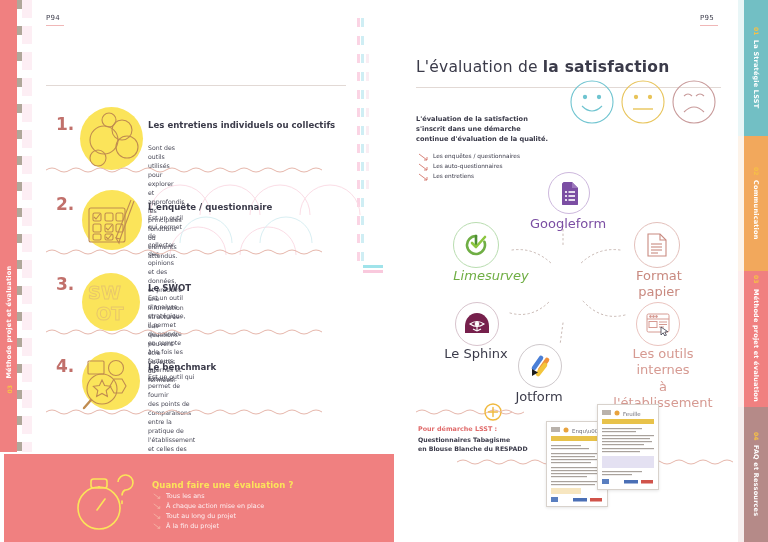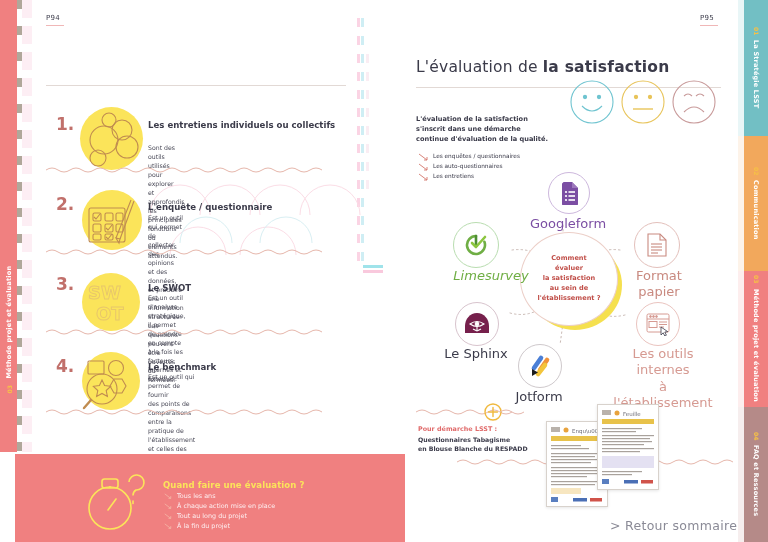--- a/index.html
+++ b/index.html
@@ -52,21 +52,21 @@
   
   .tool{position:absolute;}
   .tool-num{position:absolute;font-size:17px;font-weight:800;color:#c1706b;font-family:"DejaVu Sans",sans-serif;}
   .tool-circle{position:absolute;border-radius:50%;background:#fbe45a;}
   .tool-title{position:absolute;font-size:8.6px;font-weight:700;color:#3b3b4a;line-height:1.25;white-space:nowrap;}
   .tool-desc{position:absolute;font-size:6.2px;color:#4a4a58;line-height:1.45;white-space:pre-line;}
   .wave{position:absolute;height:8px;overflow:hidden;}
   .wave svg{display:block;}
 
   
-  .banner{position:absolute;left:15px;bottom:0;width:390px;height:88px;background:#f08080;}
+  .banner{position:absolute;left:4px;bottom:0;width:390px;height:88px;background:#f08080;}
   .banner-title{position:absolute;font-size:8.5px;font-weight:700;color:#fbe45a;letter-spacing:.1px;}
   .banner-li{position:absolute;font-size:6.4px;color:#fdeef0;}
   .banner-arrow{position:absolute;width:9px;height:7px;}
 
   
   .intro{position:absolute;font-size:6.6px;font-weight:700;color:#3b3b4a;line-height:1.5;white-space:pre-line;}
   .voici{position:absolute;font-size:6.4px;font-weight:700;color:#e06a6a;white-space:nowrap;}
   .bullet{position:absolute;font-size:5.8px;color:#3b3b4a;white-space:nowrap;}
 
   .node-label{position:absolute;font-size:13px;text-align:center;line-height:1.25;white-space:pre-line;}
@@ -352,30 +352,20 @@
     <g fill="none" stroke="#c9b9b4" stroke-width="1" stroke-dasharray="1.5 3" stroke-linecap="round">
       <path d="M103 30 L103 52"></path>
       <path d="M52 55 q22 -3 40 14"></path>
       <path d="M160 55 q-22 -3 -40 14"></path>
       <path d="M50 118 q22 6 40 -12"></path>
       <path d="M165 120 q-24 6 -42 -14"></path>
       <path d="M103 128 L100 150"></path>
     </g>
   </svg>
 
-  <div class="center-wrap" style="left:518px;top:232px;width:110px;height:100px;">
-    <div class="center-shadow" style="left:10px;top:8px;width:94px;height:90px;"></div>
-    <div class="center-circle" style="left:2px;top:0px;width:96px;height:92px;">
-      <div class="center-text">Comment
-évaluer
-la satisfaction
-au sein de
-l'établissement ?</div>
-    </div>
-  </div>
 
   <div class="node-circle" style="left:548px;top:172px;width:40px;height:40px;border:1px solid #cdb8dd;">
     <svg style="position:absolute;left:11px;top:9px;" width="19" height="23">
       <path d="M3 0 h9 l6 6 v16 a1.5 1.5 0 0 1 -1.5 1.5 h-13 a1.5 1.5 0 0 1 -1.5 -1.5 v-20 a1.5 1.5 0 0 1 1.5 -1.5 z" fill="#7b4ea3"></path>
       <path d="M12 0 l6 6 h-6 z" fill="#9d78bd"></path>
       <g fill="#fff">
           <circle cx="6" cy="10" r="1.1"></circle>
           <rect x="8.5" y="9.2" width="6.5" height="1.6"></rect>
       <circle cx="6" cy="14" r="1.1"></circle>
           <rect x="8.5" y="13.2" width="6.5" height="1.6"></rect>
@@ -533,21 +523,20 @@
       <g fill="#a9a29c">
           <rect x="4" y="66" width="40" height="1.2"></rect>
           <rect x="4" y="69" width="30" height="1.2"></rect>
         </g>
       <rect x="4" y="74" width="7" height="5" fill="#5a7fc0"></rect>
       <rect x="26" y="75" width="14" height="3.5" fill="#4a6fb5"></rect>
       <rect x="43" y="75" width="12" height="3.5" fill="#d0534a"></rect>
     </svg>
   </div>
 
-  <div class="retour" style="left:610px;top:518px;">&gt; Retour sommaire</div>
 
   <div class="rtabs">
     <div class="rtab" style="background:#72bfc4;">
       <div class="rtab-edge" style="background:#bfe5e7;"></div>
       <div class="rtab-inner">
         <span class="rtab-num">01</span>
         <span>La Stratégie LSST</span>
       </div>
     </div>
     <div class="rtab" style="background:#f2a85c;">

